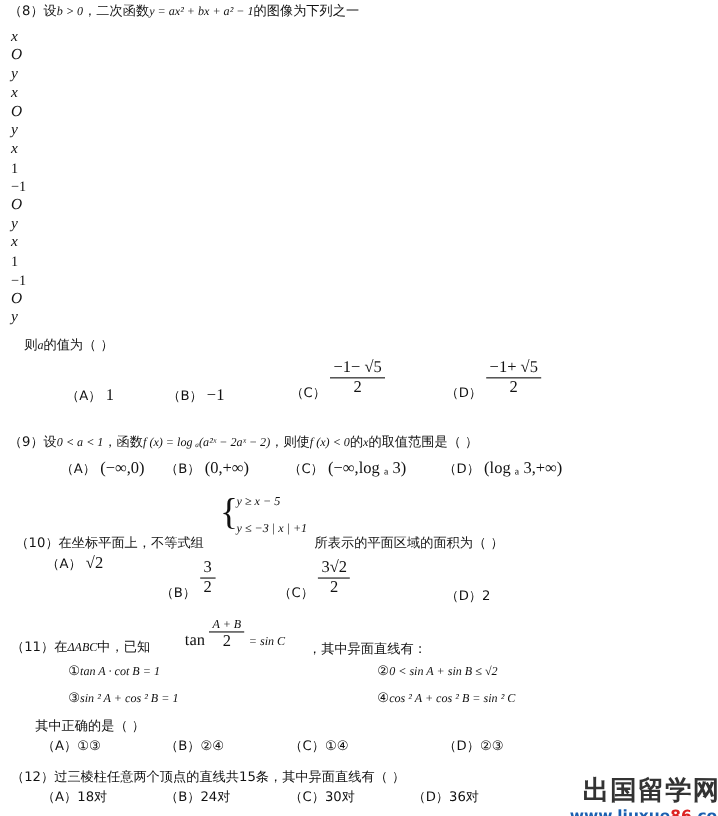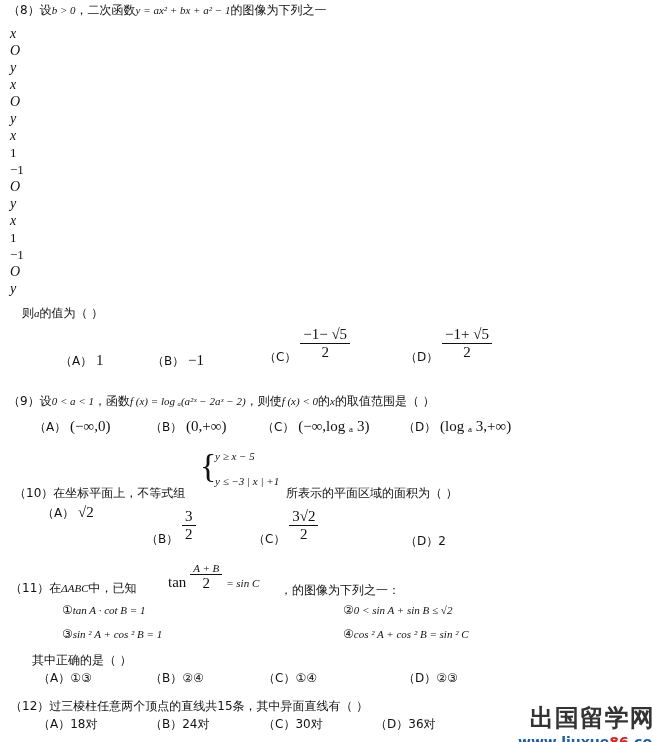--- a/index.html
+++ b/index.html
@@ -66,21 +66,21 @@
   <span class="cn" style="vertical-align:-14px;">（D）</span>
   <span class="frac">
       <span class="num">−1+ √5</span>
       <span class="den">2</span>
     </span>
 </div>
 
 <div class="abs" style="left:8px;top:393px;">
   <span class="cn">（9）设</span><span class="m">0 &lt; a &lt; 1</span><span class="cn">，函数</span><span class="m">f (x) = log ₐ(a²ˣ − 2aˣ − 2)</span><span class="cn">，则使</span><span class="m">f (x) &lt; 0</span><span class="cn">的</span><span class="m">x</span><span class="cn">的取值范围是（     ）</span>
 </div>
-<div class="abs" style="left:34px;top:418px;"><span class="cn">（A）</span> <span class="mr">(−∞,0)</span></div>
+<div class="abs" style="left:55px;top:418px;"><span class="cn">（A）</span> <span class="mr">(−∞,0)</span></div>
 <div class="abs" style="left:150px;top:418px;"><span class="cn">（B）</span> <span class="mr">(0,+∞)</span></div>
 <div class="abs" style="left:262px;top:418px;"><span class="cn">（C）</span> <span class="mr">(−∞,log ₐ 3)</span></div>
 <div class="abs" style="left:403px;top:418px;"><span class="cn">（D）</span> <span class="mr">(log ₐ 3,+∞)</span></div>
 
 <div class="abs brace" style="left:200px;top:449px;">{</div>
 <div class="abs m" style="left:215px;top:450px;">y ≥ x − 5</div>
 <div class="abs m" style="left:215px;top:475px;">y ≤ −3 | x | +1</div>
 <div class="abs cn" style="left:14px;top:485px;">（10）在坐标平面上，不等式组</div>
 <div class="abs cn" style="left:286px;top:485px;">所表示的平面区域的面积为（       ）</div>
 
@@ -105,21 +105,21 @@
   <span class="cn">（11）在</span><span class="m">ΔABC</span><span class="cn">中，已知</span>
 </div>
 <div class="abs" style="left:168px;top:562px;">
   <span class="mr" style="vertical-align:-6px;">tan</span>
   <span class="frac">
       <span class="num m">A + B</span>
       <span class="den">2</span>
     </span>
   <span class="m" style="vertical-align:-6px;">= sin C</span>
 </div>
-<div class="abs cn" style="left:280px;top:582px;">，的图像为下列之一：</div>
+<div class="abs cn" style="left:280px;top:582px;">，其中异面直线有：</div>
 
 <div class="abs" style="left:62px;top:603px;"><span class="cn">①</span><span class="m">tan A · cot B = 1</span></div>
 <div class="abs" style="left:343px;top:603px;"><span class="cn">②</span><span class="m">0 &lt; sin A + sin B ≤ √2</span></div>
 <div class="abs" style="left:62px;top:627px;"><span class="cn">③</span><span class="m">sin ² A + cos ² B = 1</span></div>
 <div class="abs" style="left:343px;top:627px;"><span class="cn">④</span><span class="m">cos ² A + cos ² B = sin ² C</span></div>
 
 <div class="abs cn" style="left:32px;top:652px;">其中正确的是（     ）</div>
 
 <div class="abs cn" style="left:38px;top:670px;"><span>（A）</span><span>①③</span></div>
 <div class="abs cn" style="left:150px;top:670px;"><span>（B）</span><span>②④</span></div>

